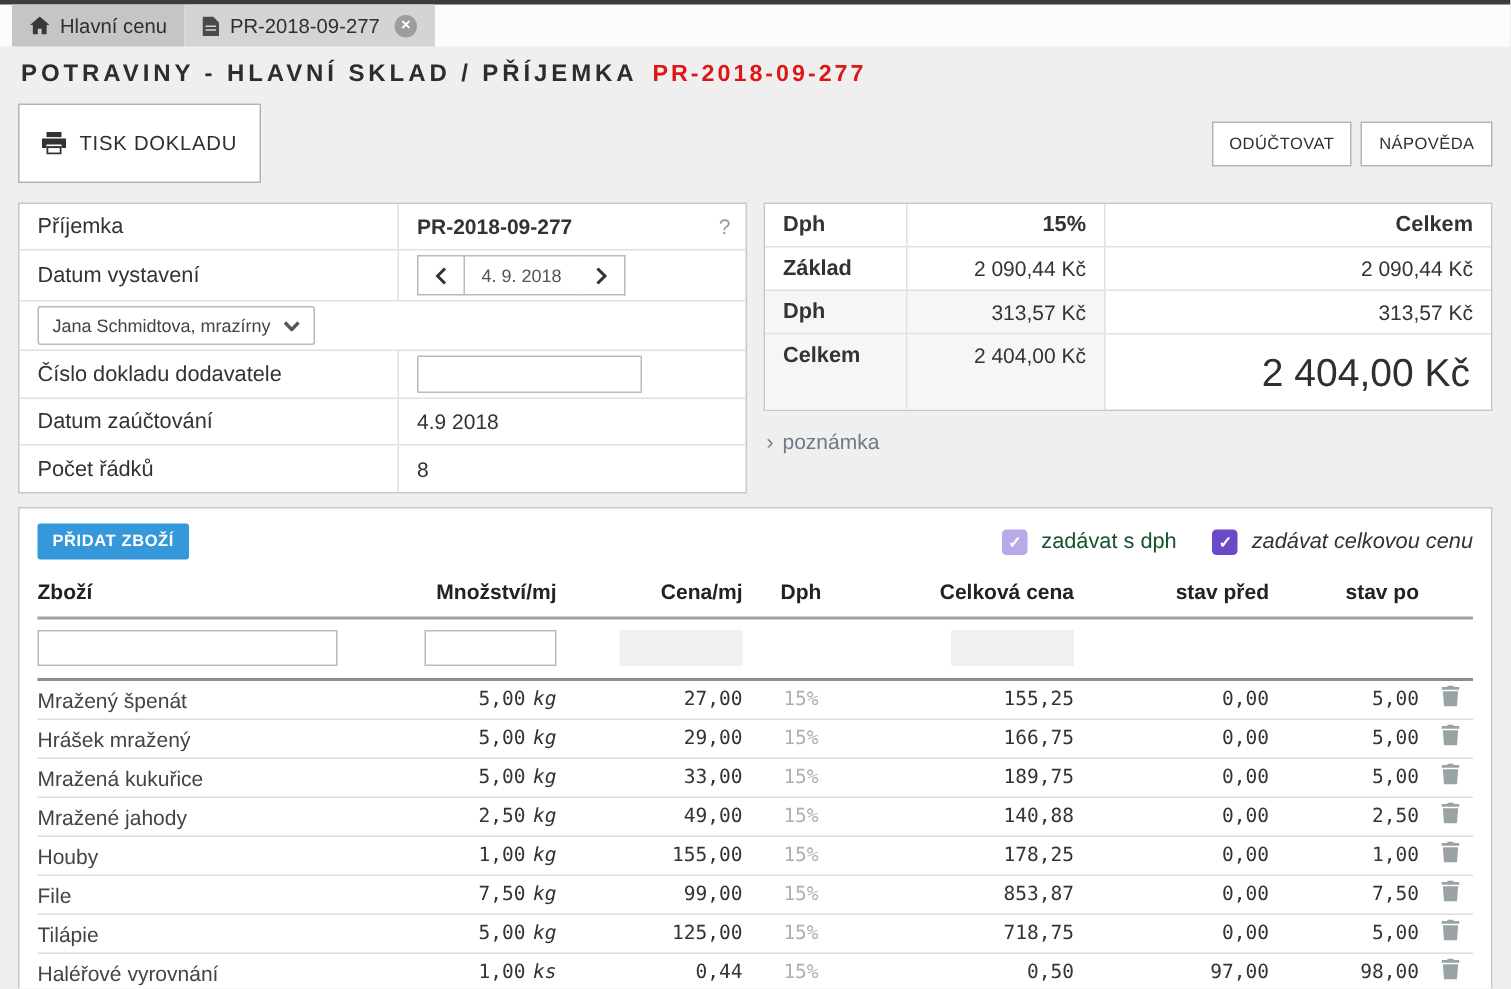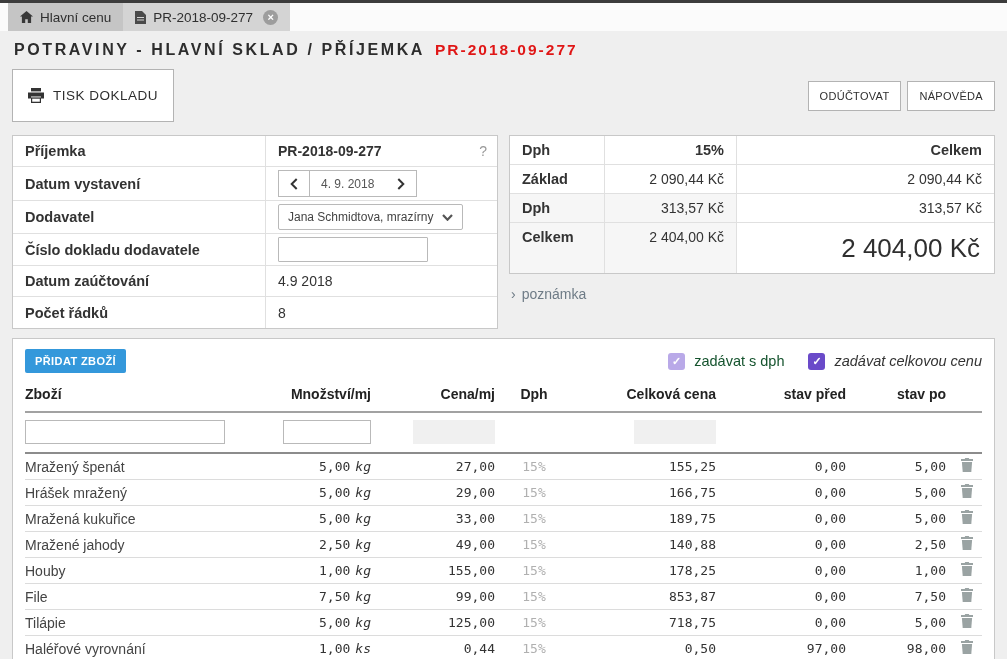--- a/index.html
+++ b/index.html
@@ -26,21 +26,21 @@
   .btn-print { font-size:13.5px; padding:18px 15px; display:flex; align-items:flex-end; gap:9px; letter-spacing:0.5px; }
   .right-btns { display:flex; gap:6px; }
   .btn-sm { font-size:11px; padding:8px 11px; letter-spacing:0.3px; }
 
   
   .panels { display:flex; gap:11px; margin-top:13px; align-items:flex-start; }
 
   .panel-left { width:486px; background:#fff; border:1px solid #c8c8c8; }
   .frow { display:flex; align-items:stretch; min-height:31px; border-bottom:1px solid #e0e0e0; }
   .frow:last-child { border-bottom:none; }
-  .flabel { width:253px; padding:5px 8px 5px 12px; font-weight:bold; font-size:14.5px; color:#333;
+  .flabel { width:253px; padding:5px 8px 5px 12px; font-weight:normal; font-size:14.5px; color:#333;
             border-right:1px solid #e0e0e0; display:flex; align-items:center; }
   .fvalue { flex:1; padding:3px 10px 3px 12px; font-size:14px; color:#333; display:flex; align-items:center; }
   .v-strong { font-weight:bold; }
   .help-q { margin-left:auto; color:#999; font-size:14px; cursor:pointer; }
 
   .stepper { display:flex; align-items:center; }
   .step-btn { width:32px; height:27px; border:1px solid #b9b9b9; background:#fff; display:flex; align-items:center; justify-content:center; cursor:pointer; padding:0; }
   .step-btn.rt { border-left:none; }
   .step-date { height:27px; border-top:1px solid #b9b9b9; border-bottom:1px solid #b9b9b9; border-left:none; border-right:none;
                padding:0 11px; display:flex; align-items:center; font-size:12px; color:#555; background:#fff; }
@@ -176,21 +176,20 @@
               <span>
                   <svg width="8" height="12" viewBox="0 0 8 12">
                     <path d="M1.3 1l5 5-5 5" stroke="#333" stroke-width="2" fill="none"></path>
                   </svg>
                 </span>
             </button>
           </div>
         </div>
       </div>
       <div class="frow">
-        <div class="flabel">Dodavatel</div>
         <div class="fvalue">
           <div class="select-box">
             <span>Jana Schmidtova, mrazírny</span>
             <span>
                 <svg width="11" height="7" viewBox="0 0 11 7">
                   <path d="M1 1l4.5 4.7L10 1" stroke="#555" stroke-width="2.2" fill="none"></path>
                 </svg>
               </span>
           </div>
         </div>

